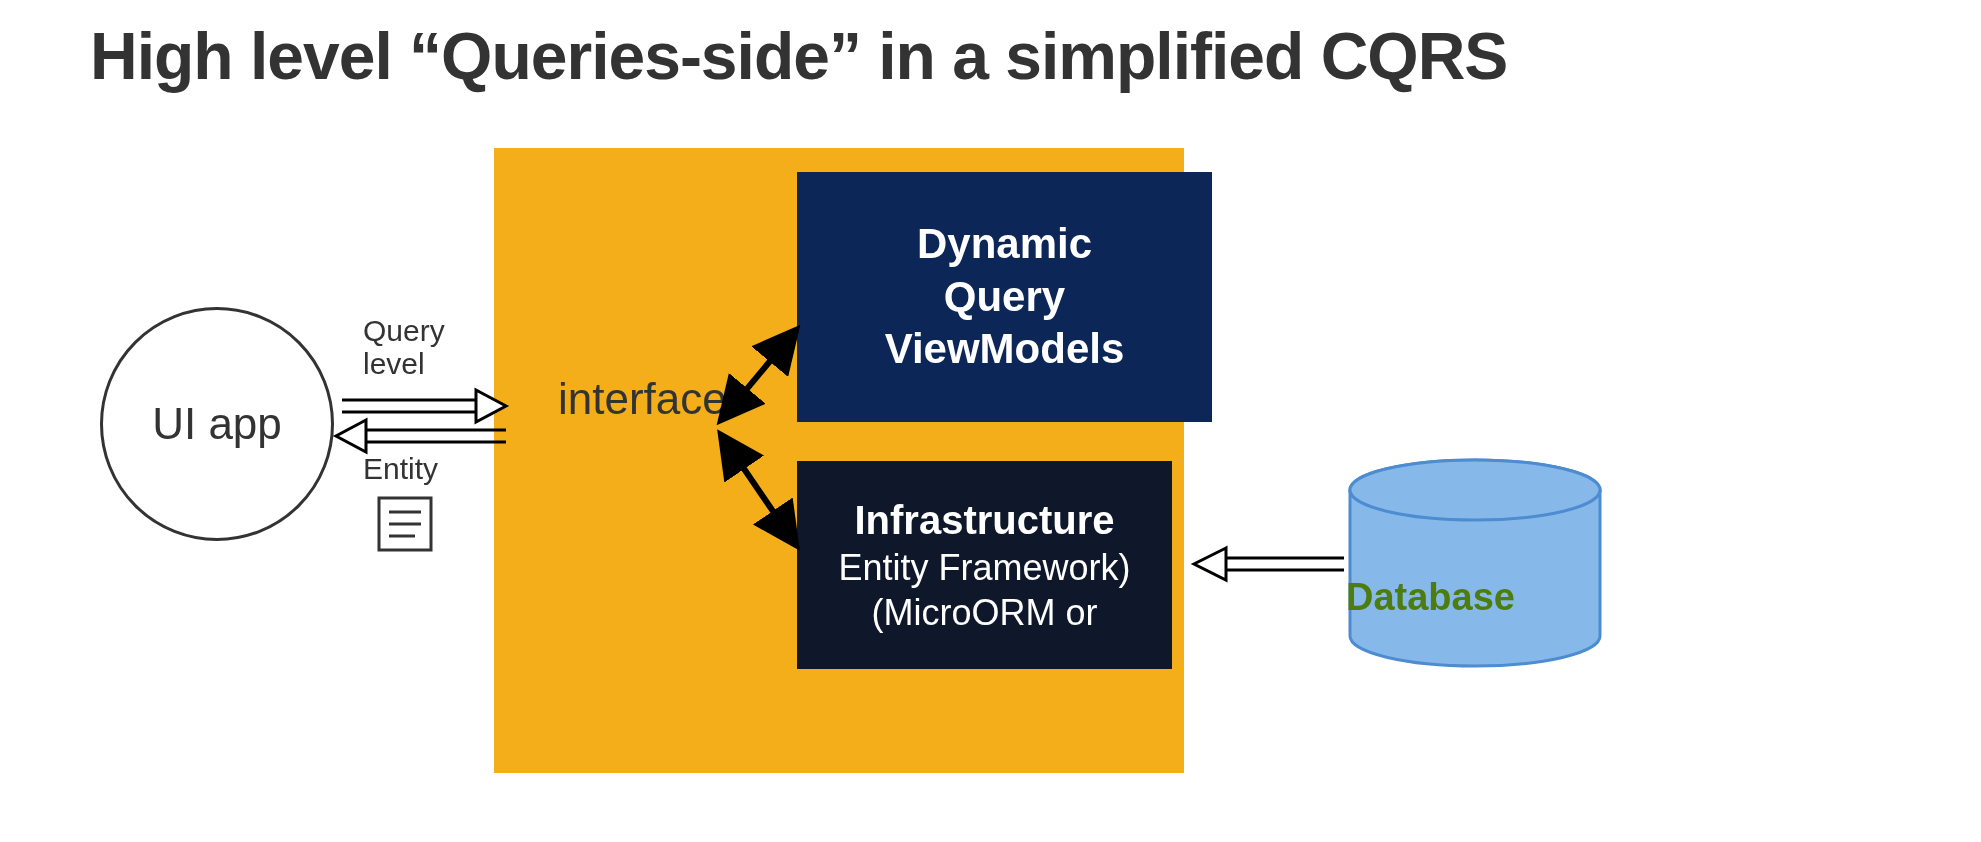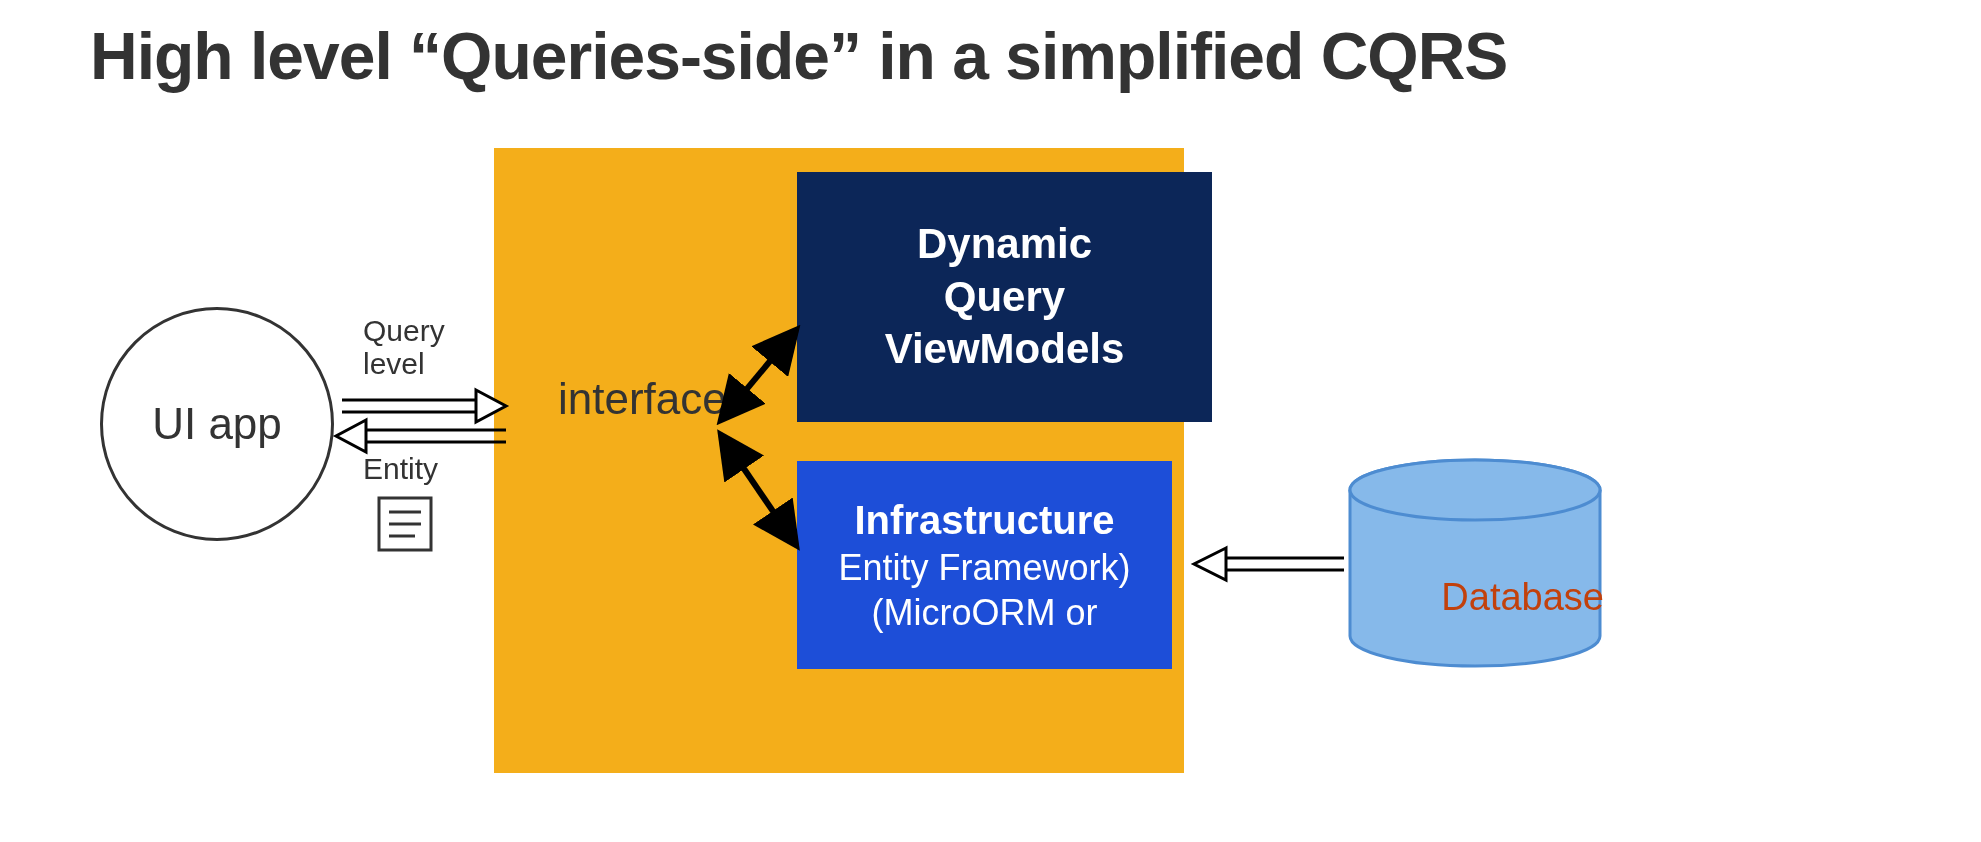--- a/index.html
+++ b/index.html
@@ -94,21 +94,21 @@
     box-sizing: border-box;
   }
 
   
   .light-box {
     position: absolute;
     top: 461px;
     left: 761px;
     width: 375px;
     height: 208px;
-    background: #1d4ed8;
+    background: #0f172a;
     color: #ffffff;
     display: flex;
     flex-direction: column;
     align-items: center;
     justify-content: center;
     text-align: center;
     line-height: 1.25;
     box-sizing: border-box;
     padding: 10px;
   }
@@ -128,24 +128,24 @@
     left: 1310px;
     width: 258px;
     height: 214px;
   }
   .db svg { display: block; }
   .db-label {
     position: absolute;
     top: 120px;
     left: 0;
     width: 258px;
-    text-align: right;
+    text-align: left;
     font-size: 38px;
-    font-weight: 400;
-    color: #c2410c;
+    font-weight: 700;
+    color: #4d7c0f;
   }
 
   
   .lbl {
     position: absolute;
     font-size: 30px;
     color: #333333;
   }
   .lbl-query  { top: 314px; left: 327px; line-height: 1.1; }
   .lbl-results{ top: 452px; left: 327px; }

